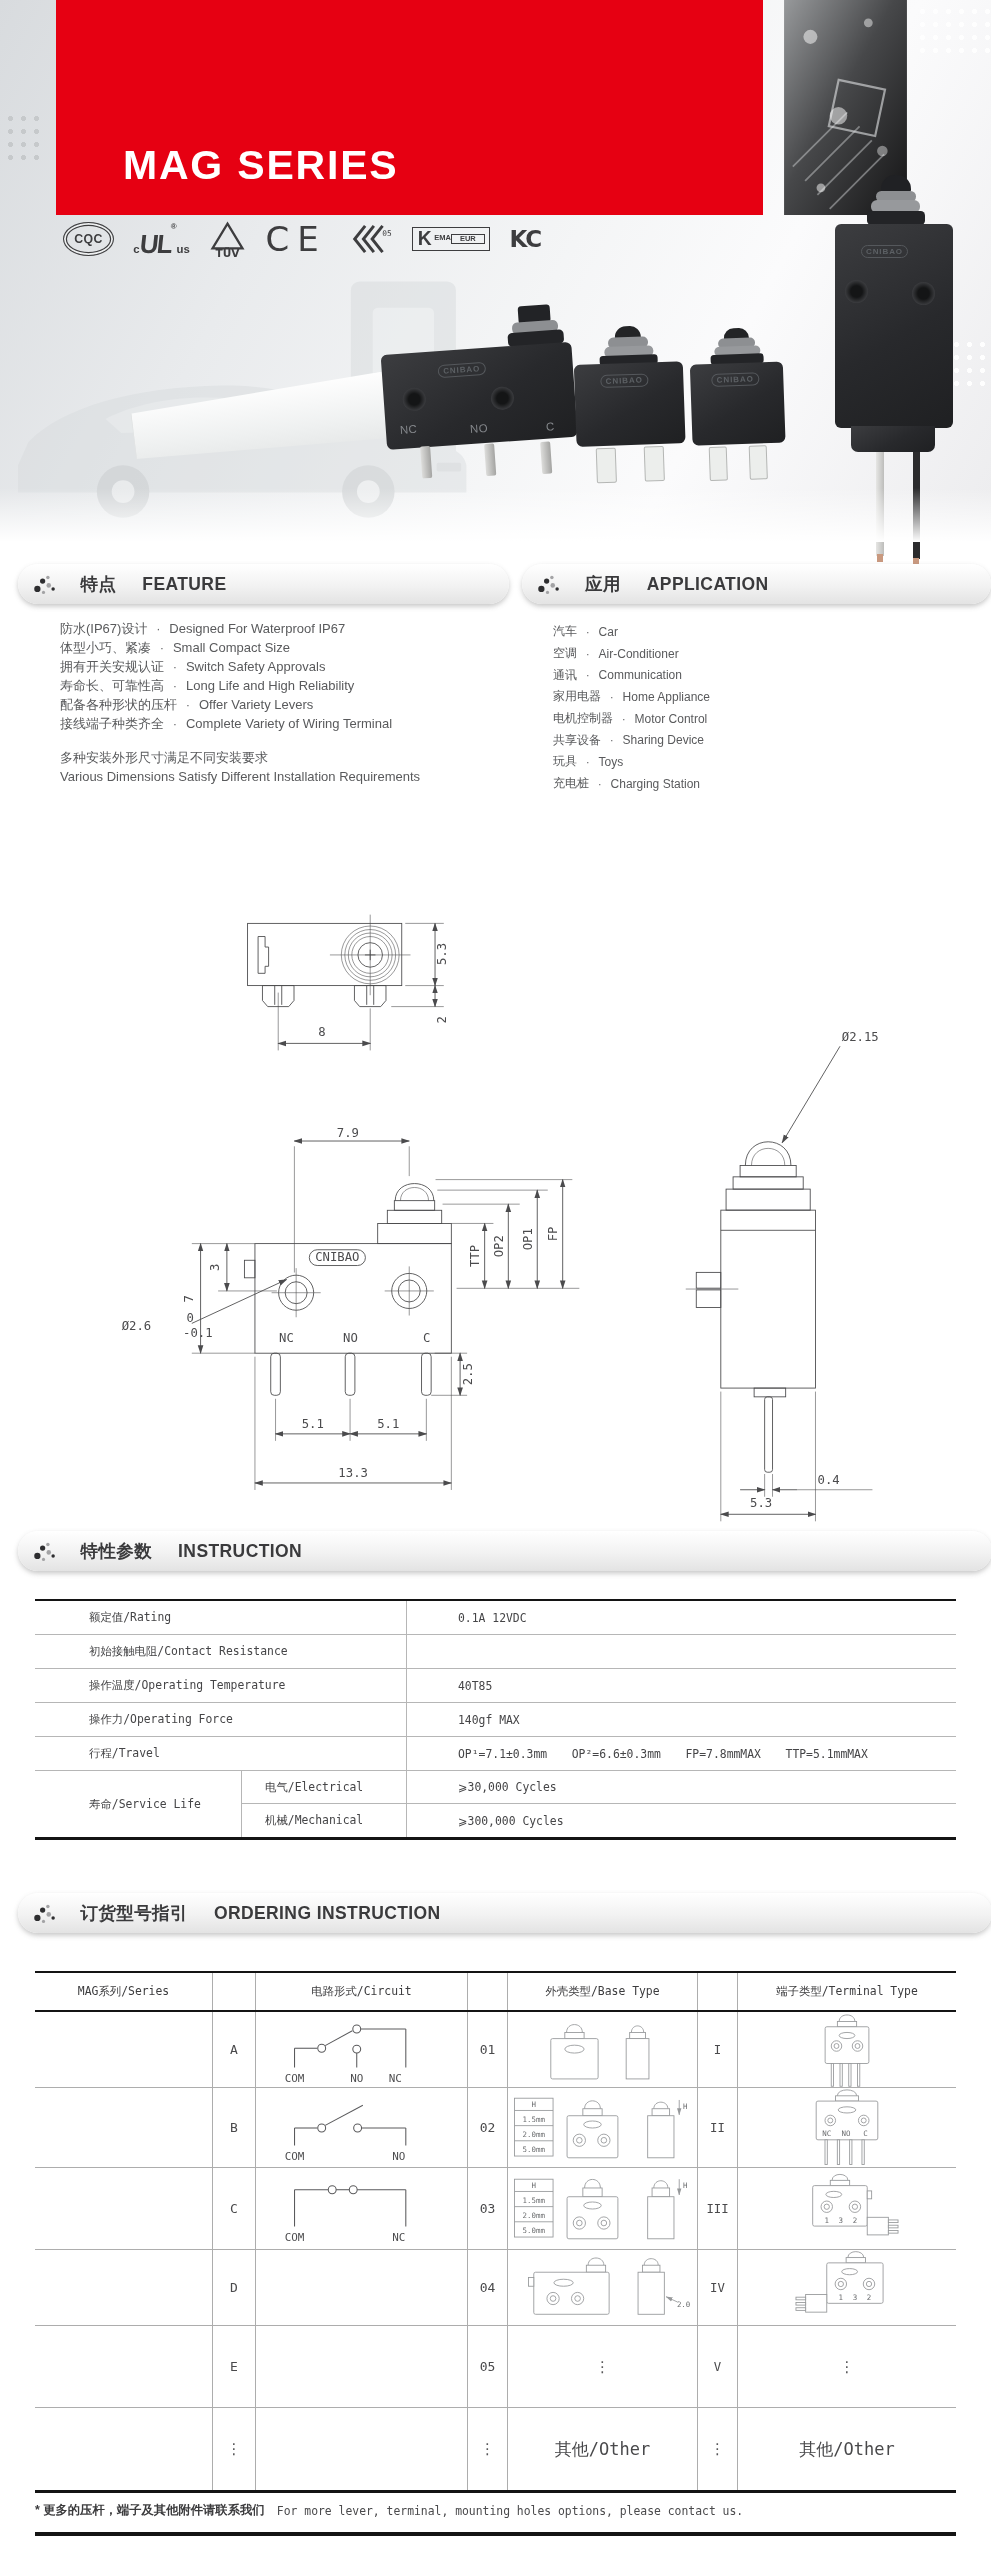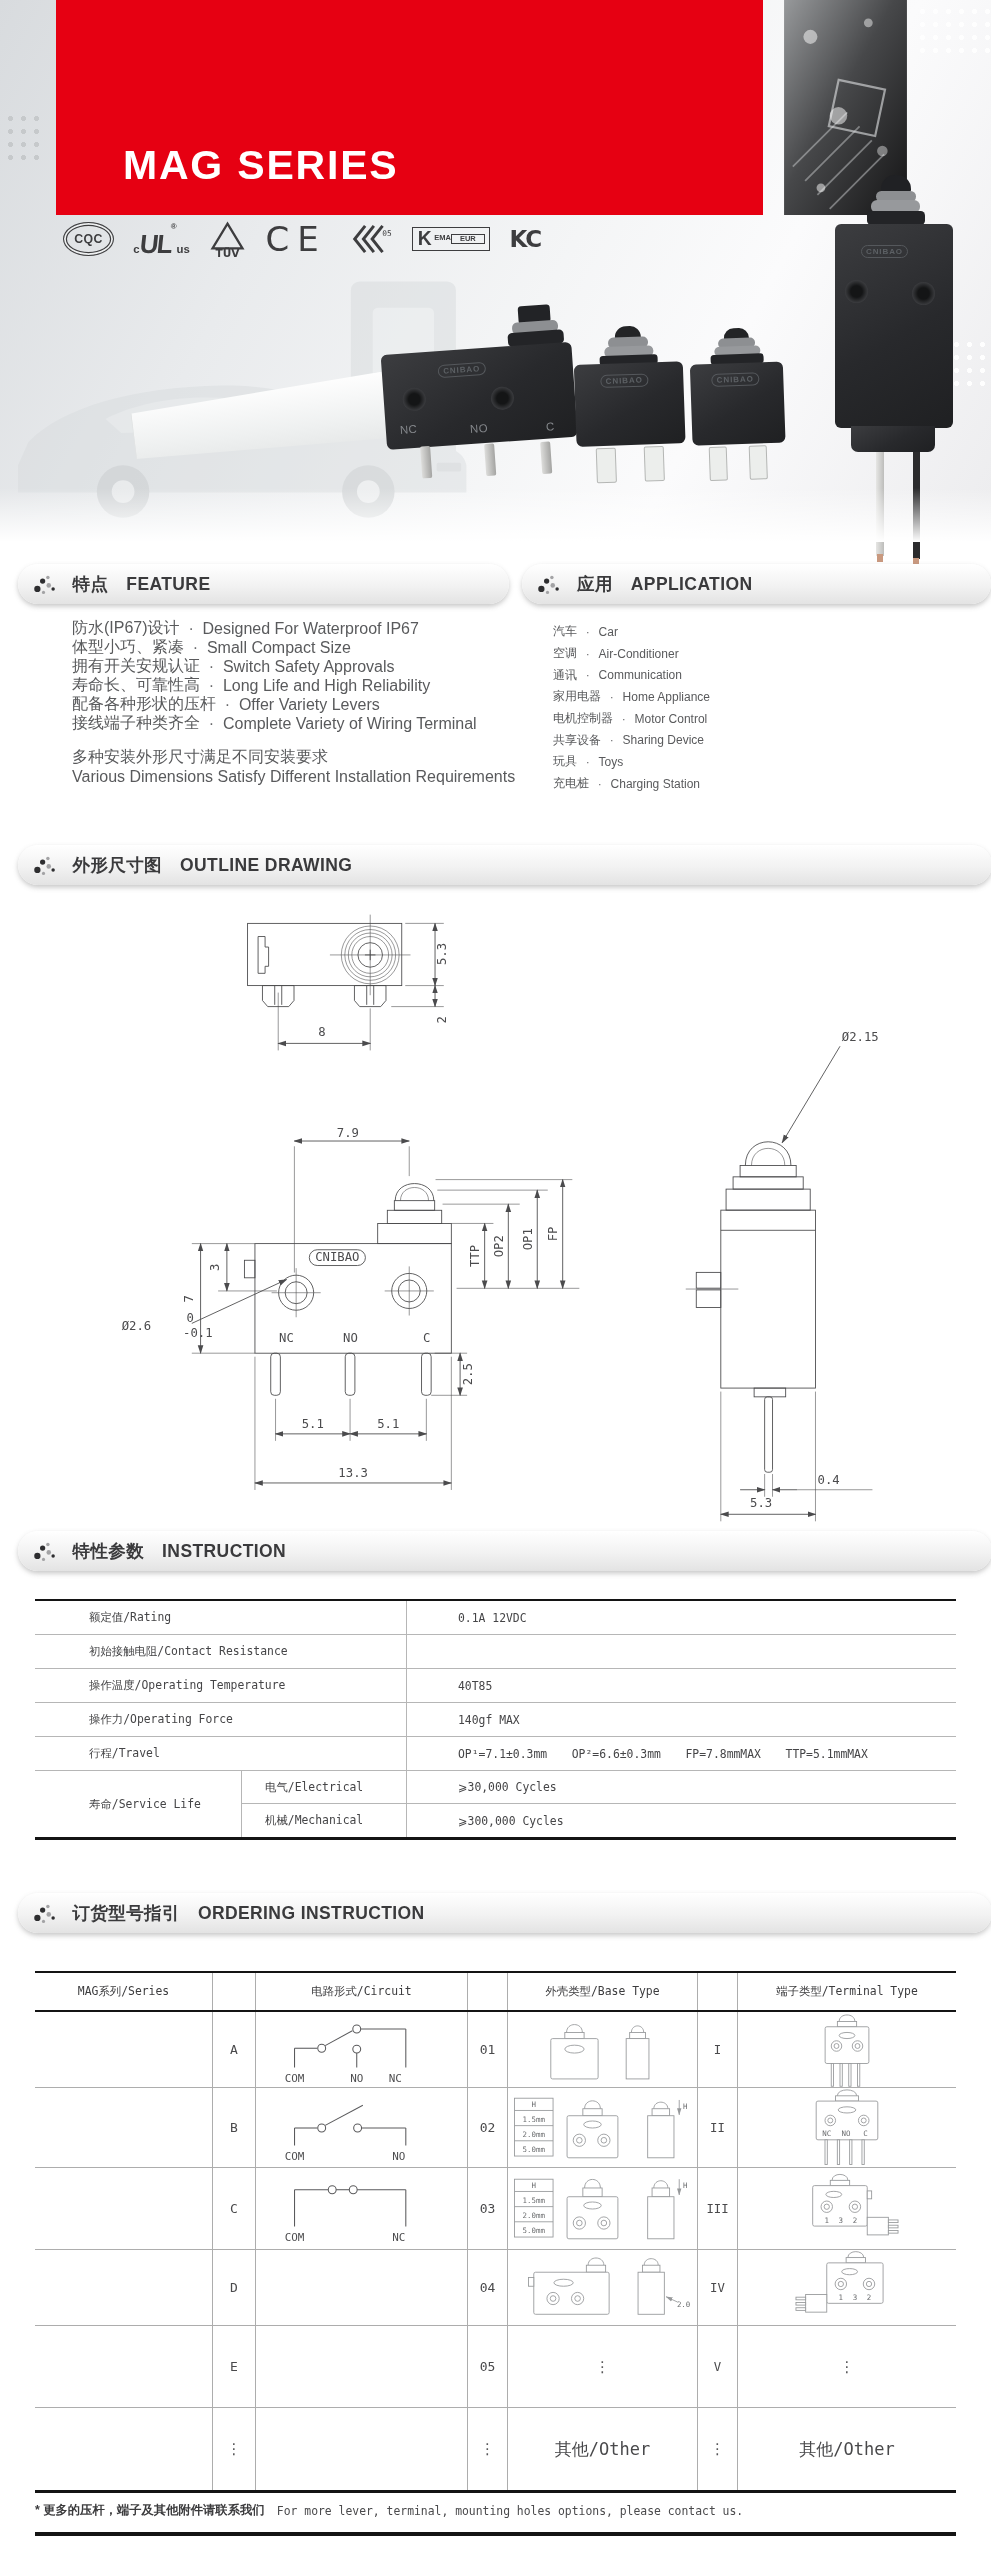--- a/index.html
+++ b/index.html
@@ -45,28 +45,28 @@
   .sw-brand{position:absolute;border:0.9px solid #55585c;border-radius:8px;color:#5c6064;font-size:8px;
             padding:0 4.4px;font-weight:700;letter-spacing:0.9px;line-height:11.4px}
   .sw-boss{position:absolute;width:23px;height:23px;border-radius:50%;
            background:radial-gradient(circle at 50% 50%,#141516 35%,#3a3b3e 70%)}
   .sw-label{position:absolute;color:#84878b;font-size:11.4px;letter-spacing:0.4px}
   .sw-pin{position:absolute;background:linear-gradient(90deg,#dddddb,#a4a4a2);border-radius:1.8px}
   .sw-fpin{position:absolute;background:#eceeec;border:0.9px solid #b4b6b4;border-radius:1.8px}
   .pl{position:absolute}
 
   
-  .hdr{position:absolute;height:40px;border-radius:20px;display:flex;align-items:center;gap:18px;
+  .hdr{position:absolute;height:40px;border-radius:20px;display:flex;align-items:center;gap:26px;
        padding-left:14px;box-sizing:border-box;
        background:linear-gradient(180deg,#ffffff 0%,#f2f2f2 55%,#e3e3e3 100%);
        box-shadow:0 2.6px 5.3px rgba(110,110,110,.38)}
   .hdr .hcn,.hdr .hen{font-weight:700;font-size:17.5px;color:#3a3a3c;letter-spacing:0.4px}
 
   
-  .flist{position:absolute;left:72px;top:619px;font-size:16px;color:#595a5c}
+  .flist{position:absolute;left:60px;top:619px;font-size:13px;color:#595a5c}
   .flist .fl{height:19px;display:flex;align-items:center}
   .alist{position:absolute;left:553px;top:621px;font-size:12px;color:#595a5c}
   .alist .fl{height:21.7px;display:flex;align-items:center}
   .sep{margin:0 8.8px;color:#6a6b6d}
   .fnote{margin-top:15px;height:19.3px;display:flex;align-items:center}
 
   
   .draw{position:absolute}
   .draw line,.draw path,.draw rect,.draw circle,.draw ellipse,.draw polyline{stroke:#4b4b4d;fill:none;stroke-width:1}
   .draw .tl{stroke-width:.65}
@@ -373,32 +373,20 @@
         <span class="sep">·</span>
         <span>Toys</span>
       </div>
     <div class="fl">
         <span>充电桩</span>
         <span class="sep">·</span>
         <span>Charging Station</span>
       </div>
   </div>
 
-  <div class="hdr" style="left:17.5px;top:845px;width:974px">
-    <svg width="23" height="21" viewBox="0 0 26 24">
-      <circle cx="6" cy="17" r="3.6" fill="#2e2e30"></circle>
-        <circle cx="12" cy="8" r="3" fill="#2e2e30"></circle>
-      <circle cx="19" cy="13" r="2.6" fill="#a3a3a5"></circle>
-        <circle cx="18" cy="4" r="2" fill="#a3a3a5"></circle>
-      <circle cx="24" cy="17" r="2" fill="#2e2e30"></circle>
-        <circle cx="13" cy="21" r="1.8" fill="#a3a3a5"></circle>
-    </svg>
-    <span class="hcn">外形尺寸图</span>
-    <span class="hen">OUTLINE DRAWING</span>
-  </div>
 
   <svg class="draw" style="left:219px;top:912px" width="369" height="219" viewBox="0 0 420 250">
     <rect x="32" y="13" width="176" height="71"></rect>
     <path d="M44,28 h8 v12 h4 v22 h-4 v8 h-8 z"></path>
     <line class="tl" x1="126" y1="49" x2="218" y2="49"></line>
       <line class="tl" x1="172" y1="3" x2="172" y2="95"></line>
     <circle class="tl" cx="172" cy="49" r="33"></circle>
       <circle class="tl" cx="172" cy="49" r="29"></circle>
     <circle class="tl" cx="172" cy="49" r="25"></circle>
       <circle class="tl" cx="172" cy="49" r="21"></circle>

